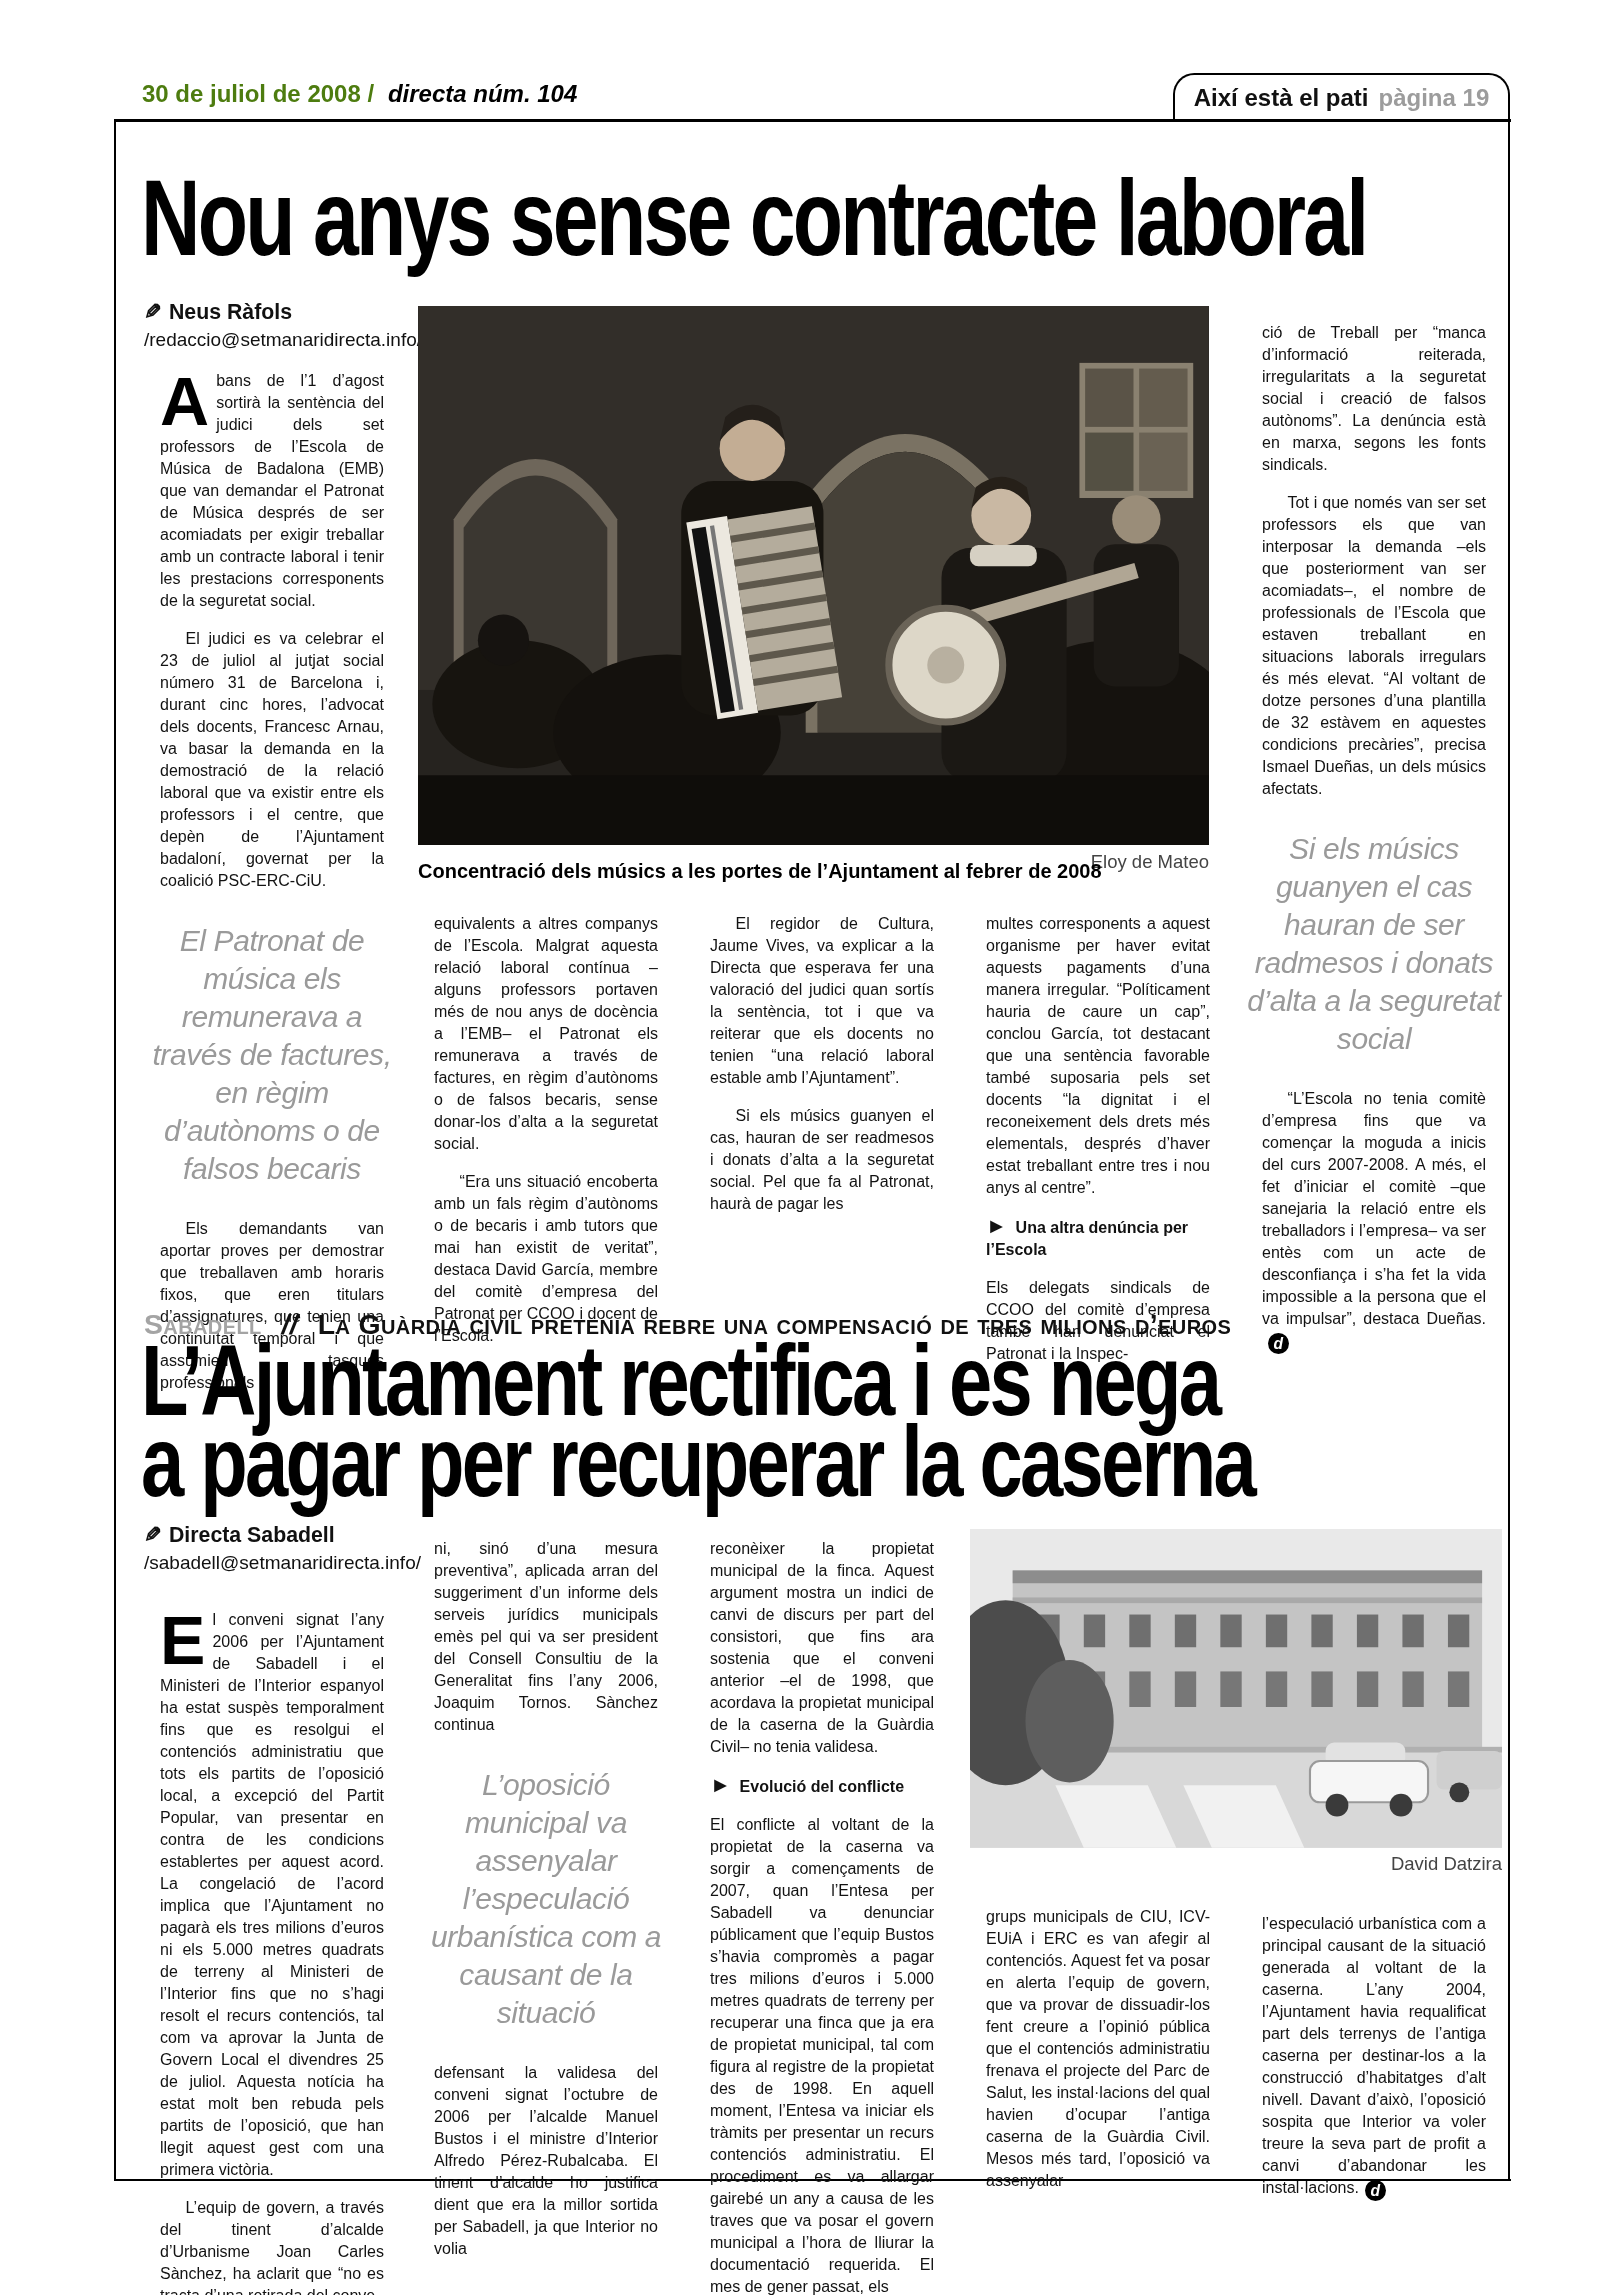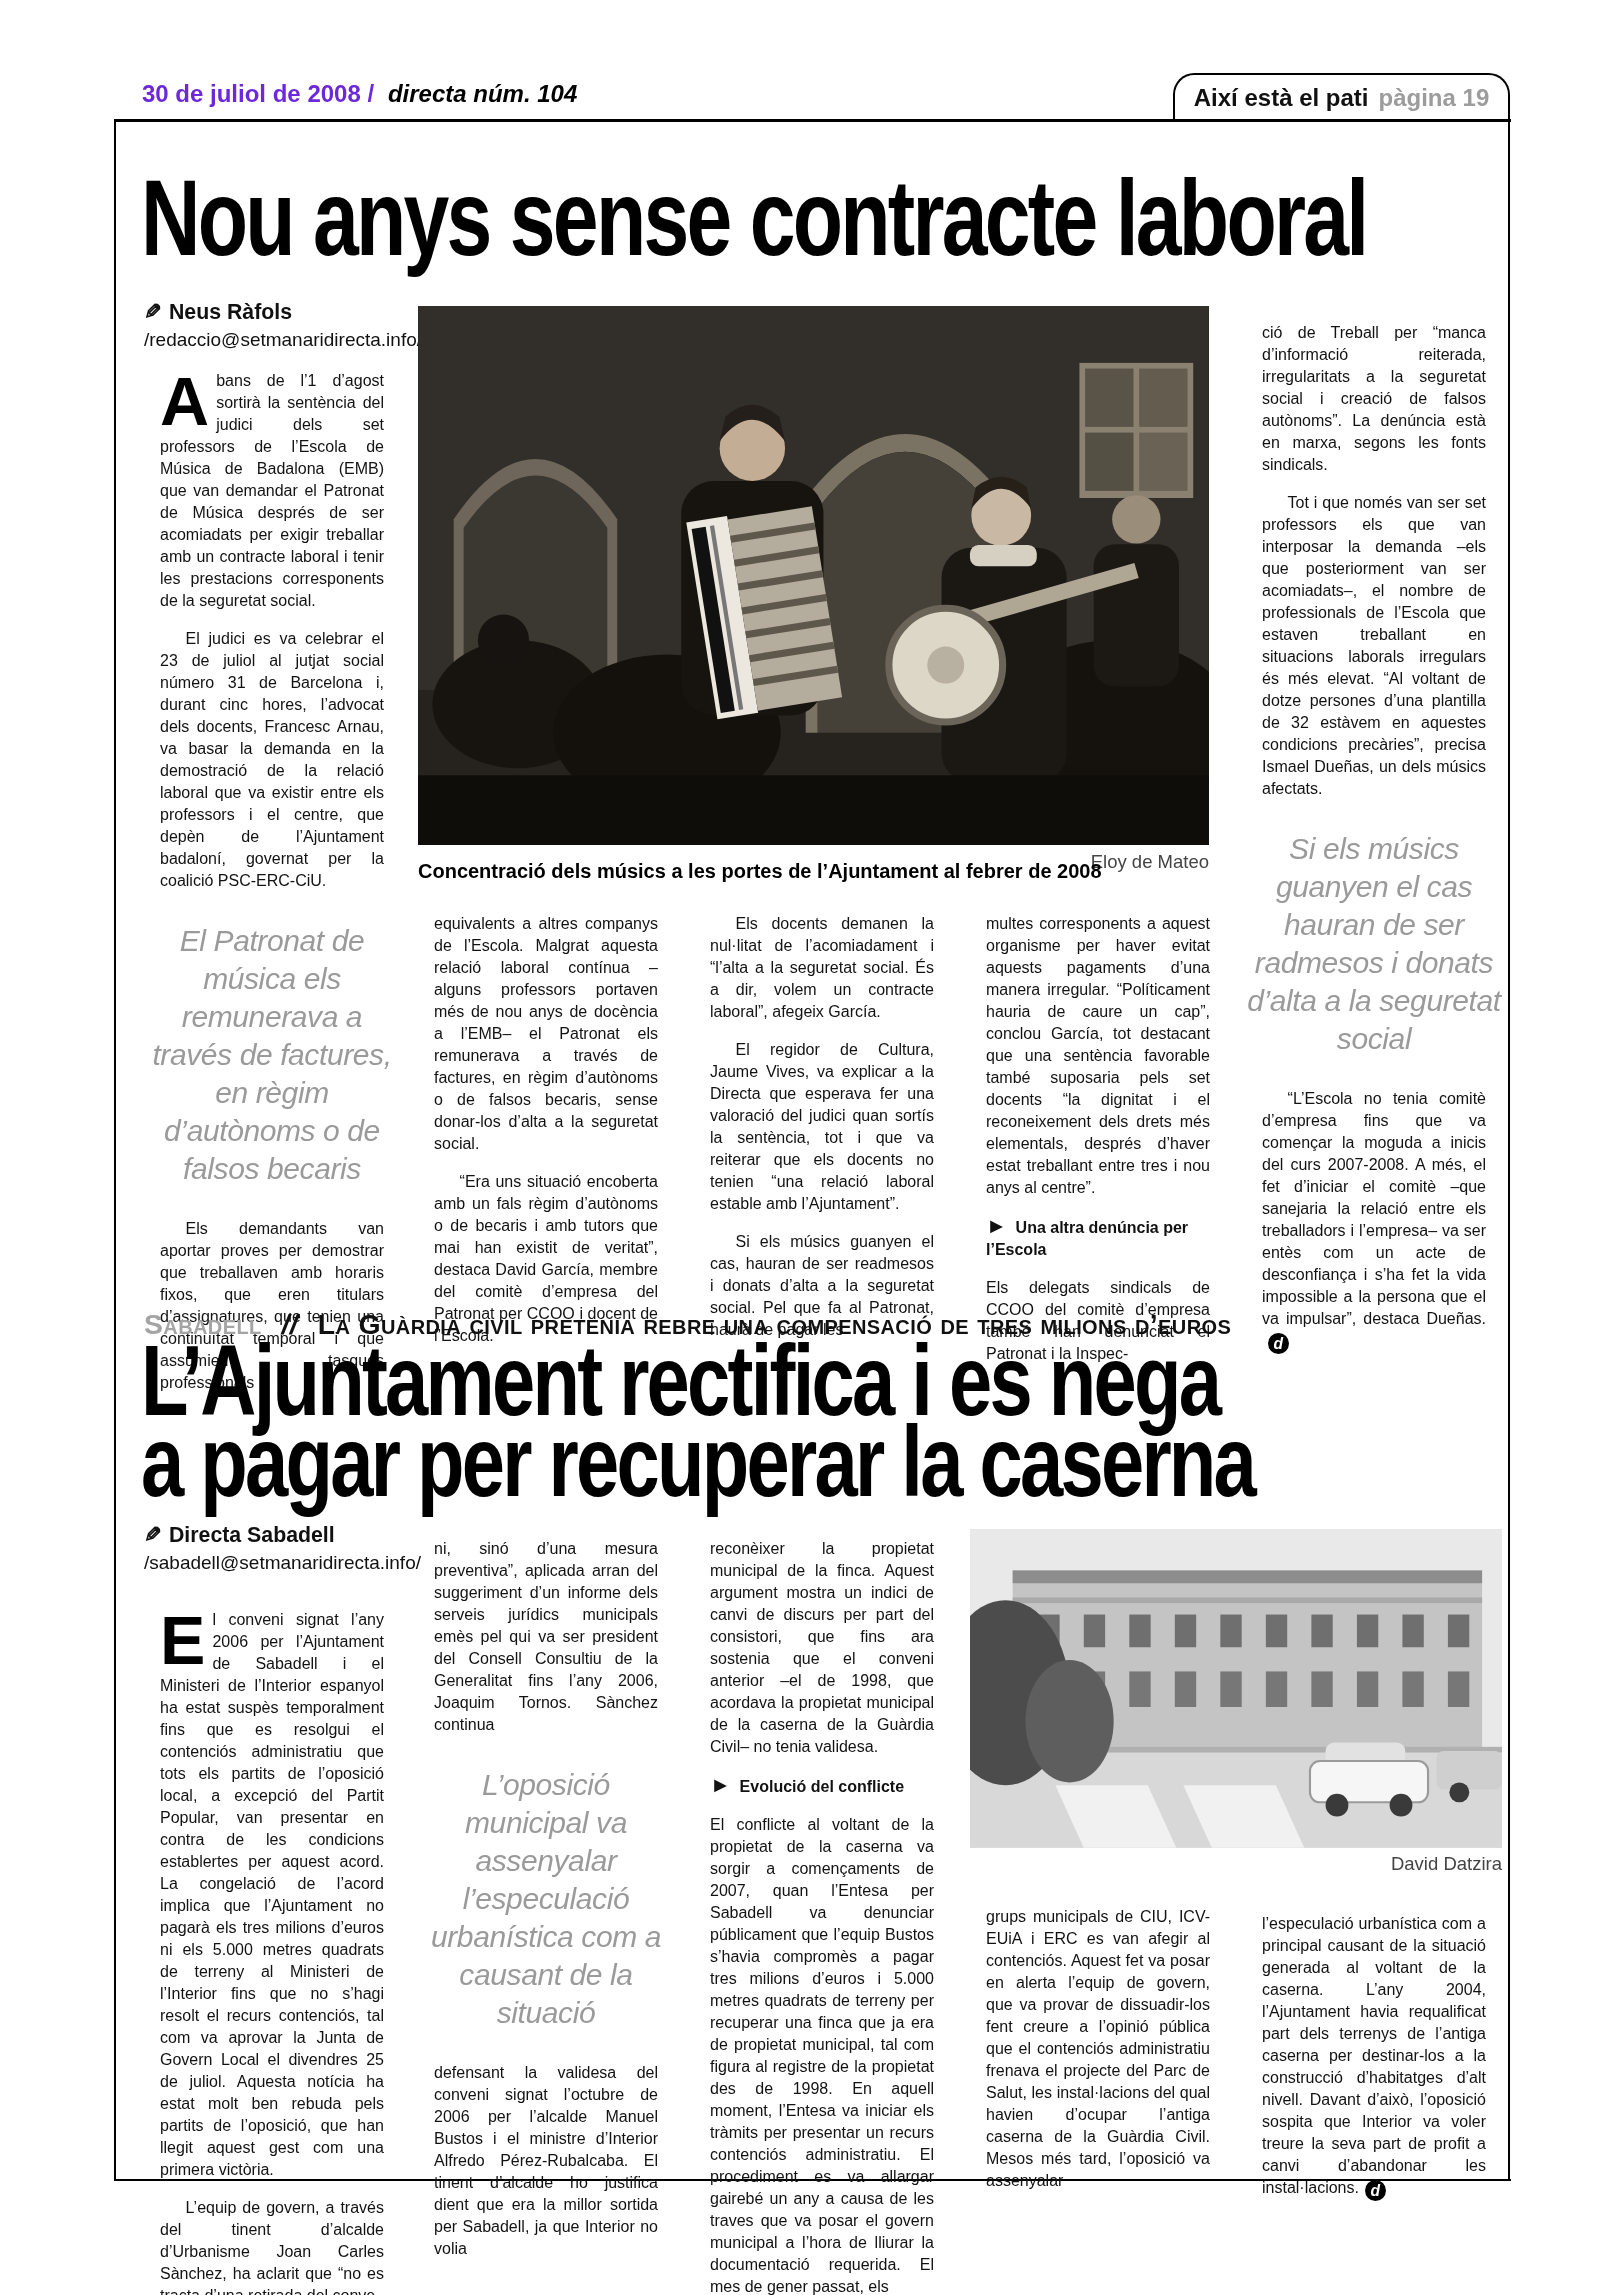--- a/index.html
+++ b/index.html
@@ -2,21 +2,21 @@
 <html lang="ca" style="font-size:11.4px"><head>
 <meta charset="utf-8">
 <style>
   html,body{margin:0;padding:0;background:#ffffff;}
   #page{
     position:relative;width:1623px;height:2295px;background:#fff;
     font-family:"Liberation Sans",sans-serif;color:#111;overflow:hidden;
   }
   
   .hdr-left{position:absolute;left:142px;top:80px;font-size:24px;font-weight:bold;}
-  .hdr-date{color:#6d28d9;}
+  .hdr-date{color:#4d7c0f;}
   .hdr-brand{color:#000;font-style:italic;margin-left:7.1px;}
   .hdr-rule{position:absolute;left:114px;top:119px;width:1397px;height:2.8px;background:#000;}
   .border-left{position:absolute;left:114px;top:119px;width:2.1px;height:2062px;background:#000;}
   .border-right{position:absolute;left:1508px;top:119px;width:2.1px;height:2062px;background:#000;}
   .bottom-rule{position:absolute;left:114px;top:2179px;width:1397px;height:2.1px;background:#000;}
   .tab{
     position:absolute;left:1173px;top:73px;width:337px;height:47px;background:#fff;
     border:2.8px solid #000;border-bottom:none;border-radius:21.3px 21.3px 0 0;
     display:flex;align-items:center;justify-content:center;gap:10px;
     font-size:24px;font-weight:bold;box-sizing:border-box;
@@ -145,21 +145,20 @@
     <div class="pullquote">El Patronat de música els remunerava a través de factures, en règim d’autònoms o de falsos becaris</div>
     <p class="ind">Els demandants van aportar proves per demostrar que treballaven amb horaris fixos, que eren titulars d’assignatures, que tenien una continuïtat temporal i que assumien tasques professionals</p>
   </div>
 
   <div class="col" style="left:418px;top:897px;">
     <p>equivalents a altres companys de l’Escola. Malgrat aquesta relació laboral contínua –alguns professors portaven més de nou anys de docència a l’EMB– el Patronat els remunerava a través de factures, en règim d’autònoms o de falsos becaris, sense donar-los d’alta a la seguretat social.</p>
     <p class="ind">“Era uns situació encoberta amb un fals règim d’autònoms o de becaris i amb tutors que mai han existit de veritat”, destaca David García, membre del comitè d’empresa del Patronat per CCOO i docent de l’Escola.</p>
   </div>
 
   <div class="col" style="left:694px;top:897px;">
-    <p class="ind">Els docents demanen la nul·litat de l’acomiadament i “l’alta a la seguretat social. És a dir, volem un contracte laboral”, afegeix García.</p>
     <p class="ind">El regidor de Cultura, Jaume Vives, va explicar a la Directa que esperava fer una valoració del judici quan sortís la sentència, tot i que va reiterar que els docents no tenien “una relació laboral estable amb l’Ajuntament”.</p>
     <p class="ind">Si els músics guanyen el cas, hauran de ser readmesos i donats d’alta a la seguretat social. Pel que fa al Patronat, haurà de pagar les</p>
   </div>
 
   <div class="col" style="left:970px;top:897px;">
     <p>multes corresponents a aquest organisme per haver evitat aquests pagaments d’una manera irregular. “Políticament hauria de caure un cap”, conclou García, tot destacant que una sentència favorable també suposaria pels set docents “la dignitat i el reconeixement dels drets més elementals, després d’haver estat treballant entre tres i nou anys al centre”.</p>
     <p class="subhead"><span class="marker">►</span><span>Una altra denúncia per l’Escola</span></p>
     <p>Els delegats sindicals de CCOO del comitè d’empresa també han denunciat el Patronat i la Inspec-</p>
   </div>
 

